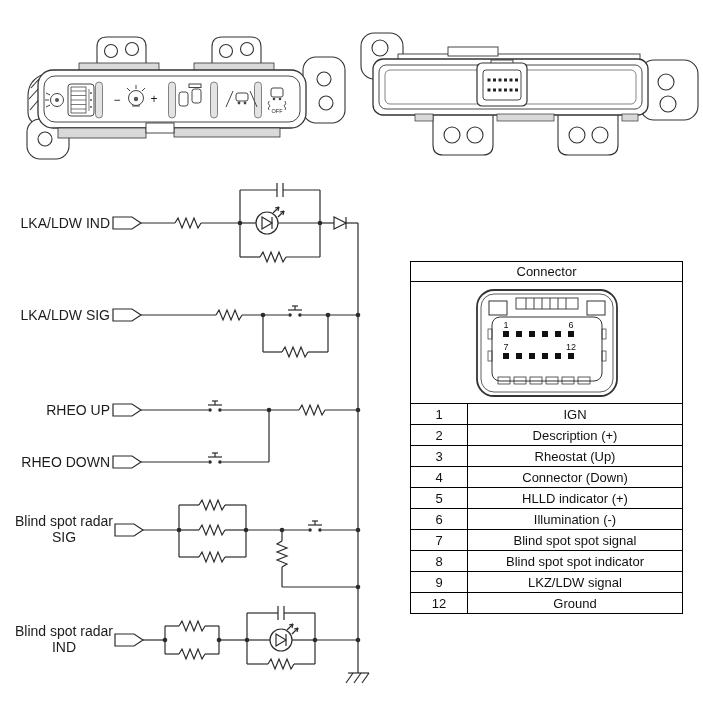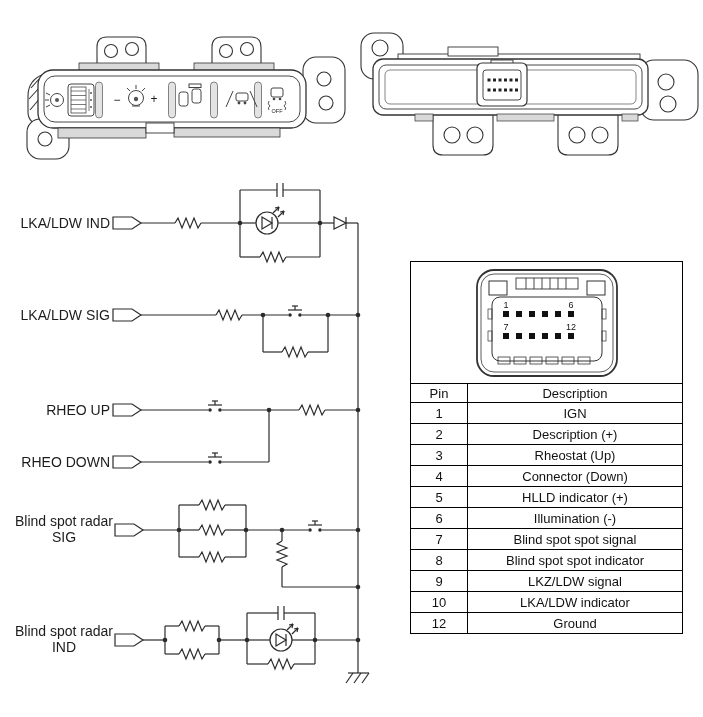--- a/index.html
+++ b/index.html
@@ -400,20 +400,23 @@
   </g>
 </svg>
 
 <div class="connector-table">
   <table>
     <colgroup>
           <col class="pin-col">
           <col>
         </colgroup>
     <tbody>
+          <tr class="title-row">
+      <td colspan="2">Connector</td>
+    </tr>
     <tr class="image-row">
       <td colspan="2">
         <svg width="150" height="114" viewBox="0 0 150 114" style="display:block;margin:3px auto 0;">
           <g stroke="#333" fill="none">
             <rect x="5" y="3" width="140" height="106" rx="17" stroke-width="1.8"></rect>
             <rect x="9" y="7" width="132" height="98" rx="13" stroke-width="0.8"></rect>
             <rect x="17" y="14" width="18" height="14" stroke-width="1"></rect>
             <rect x="115" y="14" width="18" height="14" stroke-width="1"></rect>
             <g stroke-width="0.9">
               <rect x="44" y="11" width="62" height="11"></rect>
@@ -452,24 +455,20 @@
                   <rect x="83" y="66" width="6" height="6"></rect>
                   <rect x="96" y="66" width="6" height="6"></rect>
           </g>
           <text x="34" y="41" class="pin-num-text" text-anchor="middle">1</text>
           <text x="99" y="41" class="pin-num-text" text-anchor="middle">6</text>
           <text x="34" y="63" class="pin-num-text" text-anchor="middle">7</text>
           <text x="99" y="63" class="pin-num-text" text-anchor="middle">12</text>
         </svg>
       </td>
     </tr>
-    <tr class="head-row">
-      <th>Pin</th>
-      <th>Description</th>
-    </tr>
     <tr class="data-row">
       <td>1</td>
       <td>IGN</td>
     </tr>
     <tr class="data-row">
       <td>2</td>
       <td>Description (+)</td>
     </tr>
     <tr class="data-row">
       <td>3</td>
@@ -491,24 +490,20 @@
       <td>7</td>
       <td>Blind spot spot signal</td>
     </tr>
     <tr class="data-row">
       <td>8</td>
       <td>Blind spot spot indicator</td>
     </tr>
     <tr class="data-row">
       <td>9</td>
       <td>LKZ/LDW signal</td>
-    </tr>
-    <tr class="data-row">
-      <td>10</td>
-      <td>LKA/LDW indicator</td>
     </tr>
     <tr class="data-row">
       <td>12</td>
       <td>Ground</td>
     </tr>
   </tbody>
       </table>
 </div>
 
 </div>

